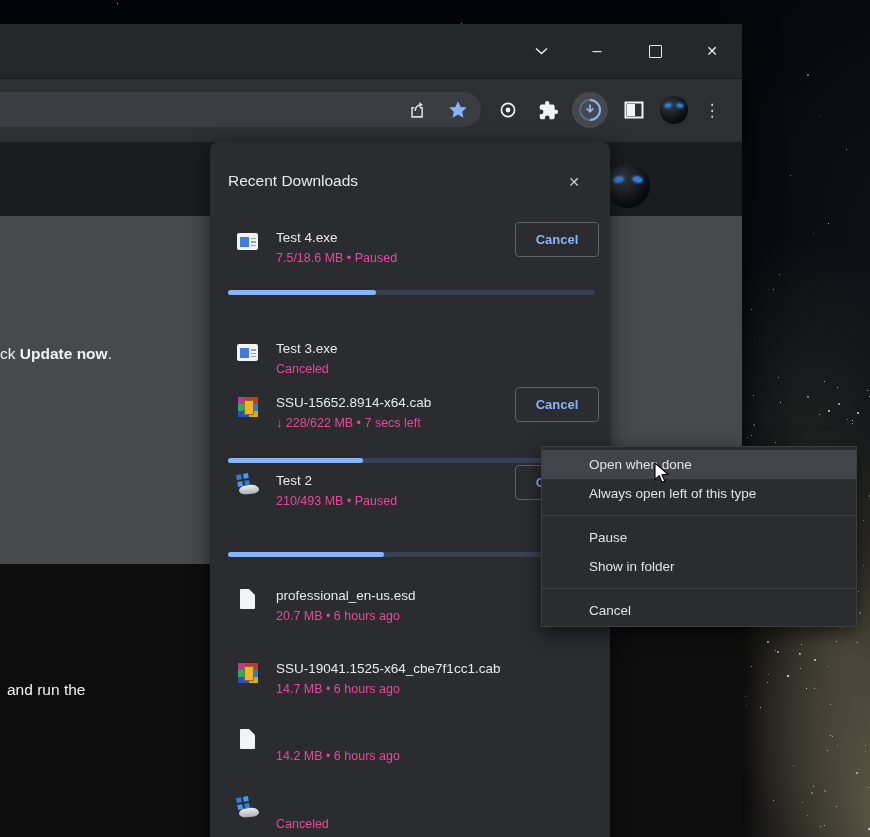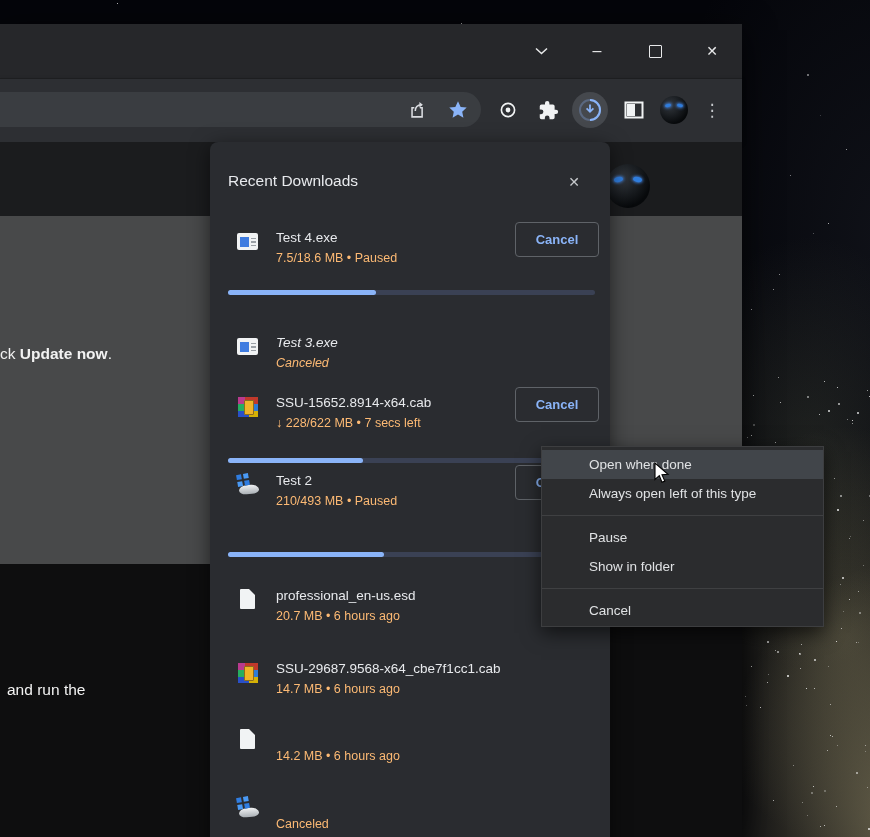--- a/index.html
+++ b/index.html
@@ -47,21 +47,21 @@
   .page-text1 b{font-weight:700;}
   .page-text2{position:absolute;left:7px;top:539px;font-size:15.5px;color:#f2f2f2;}
   
   .panel{position:absolute;left:210px;top:118px;width:400px;height:719px;background:#2a2c30;
     border-radius:8px 8px 0 0;box-shadow:0 4px 20px rgba(0,0,0,.55);}
   .panel-title{position:absolute;left:18px;top:30px;font-size:15.5px;color:#e8eaed;}
   .panel-close{position:absolute;left:352px;top:28px;width:24px;height:24px;display:flex;align-items:center;justify-content:center;
     font-size:14px;color:#c6c9cc;}
   .dl-row{position:absolute;left:0;width:400px;height:46px;}
   .dl-name{position:absolute;left:66px;top:0;width:232px;font-size:13.5px;line-height:17px;color:#e8eaed;white-space:nowrap;}
-  .dl-status{position:absolute;left:66px;top:22px;font-size:12.5px;color:#fdba74;white-space:nowrap;}
+  .dl-status{position:absolute;left:66px;top:22px;font-size:12.5px;color:#ec4899;white-space:nowrap;}
   .dl-cancel{position:absolute;left:305px;top:-7px;width:84px;height:35px;background:transparent;
     border:1px solid #5f6368;border-radius:4px;color:#8ab4f8;font-size:13px;font-weight:700;
     font-family:"Liberation Sans","DejaVu Sans",sans-serif;display:flex;align-items:center;justify-content:center;}
   .dl-bar{position:absolute;left:18px;width:367px;height:5px;border-radius:3px;background:#3a4154;}
   .dl-bar-fill{position:absolute;left:0;top:0;height:5px;border-radius:3px;background:#8ab4f8;}
   
   .fi{position:absolute;left:26px;top:1px;width:24px;height:24px;}
   .fi span{position:absolute;}
   .fi-app-card{left:1px;top:3px;width:21px;height:17px;background:#f1f3f4;border-radius:2px;}
   .fi-app-pane{left:4px;top:7px;width:9px;height:10px;background:#3f7ce0;}
@@ -75,21 +75,21 @@
   .fi-doc-fold{left:13px;top:1px;width:0;height:0;border-left:6px solid transparent;border-top:6px solid #2a2c30;}
   .fi-disk-base{left:3px;top:12px;width:20px;height:9px;background:linear-gradient(#eff1f2,#aab0b5);
     border-radius:50% 50% 45% 45%/70% 70% 55% 55%;transform:rotate(-4deg);}
   .fi-disk-logo{left:1px;top:1px;width:12px;height:12px;transform:rotate(-10deg);
     background:
       linear-gradient(#2f7de1,#2f7de1) 0 0/5px 5px no-repeat,
       linear-gradient(#4a9af5,#4a9af5) 7px 0/5px 5px no-repeat,
       linear-gradient(#4a9af5,#4a9af5) 0 7px/5px 5px no-repeat,
       linear-gradient(#2f7de1,#2f7de1) 7px 7px/5px 5px no-repeat;}
   
-  .ctx-menu{position:absolute;left:541px;top:446px;width:283px;height:181px;background:#2b2c2e;
+  .ctx-menu{position:absolute;left:541px;top:446px;width:316px;height:181px;background:#2b2c2e;
     border:1px solid #3d3e40;box-sizing:border-box;box-shadow:0 6px 18px rgba(0,0,0,.6);padding:3px 0;}
   .ctx-item{height:29px;display:flex;align-items:center;padding-left:47px;font-size:13.5px;color:#e0e2e4;}
   .ctx-item.hl{background:#41454a;}
   .ctx-sep{height:1px;background:#3f4042;margin:7px 0;}
   .cursor{position:absolute;left:654px;top:462px;z-index:50;}
 </style>
 </head>
 <body>
 
 <div class="screen">
@@ -283,21 +283,21 @@
               <span class="fi-app-pane"></span>
               <span class="fi-app-lines"></span>
             </span>
             <div class="dl-name">Test 4.exe</div>
             <div class="dl-status">7.5/18.6 MB • Paused</div>
             <button class="dl-cancel">Cancel</button>
           </div>
           <div class="dl-bar" style="top: 148px;">
             <div class="dl-bar-fill" style="width: 40.3%;"></div>
           </div>
-          <div class="dl-row" style="top: 192px; font-style: italic;">
+          <div class="dl-row" style="top: 198px;">
             <span class="fi">
               <span class="fi-app-card"></span>
               <span class="fi-app-pane"></span>
               <span class="fi-app-lines"></span>
             </span>
             <div class="dl-name">Test 3.exe</div>
             <div class="dl-status">Canceled</div>
           </div>
           <div class="dl-row" style="top: 252px;">
             <span class="fi">
@@ -333,21 +333,21 @@
             <div class="dl-name">professional_en-us.esd</div>
             <div class="dl-status">20.7 MB • 6 hours ago</div>
           </div>
           <div class="dl-row" style="top: 518px;">
             <span class="fi">
               <span class="fi-rar-r1"></span>
               <span class="fi-rar-r2"></span>
               <span class="fi-rar-r3"></span>
               <span class="fi-rar-zip"></span>
             </span>
-            <div class="dl-name">SSU-29687.9568-x64_cbe7f1cc1.cab</div>
+            <div class="dl-name">SSU-19041.1525-x64_cbe7f1cc1.cab</div>
             <div class="dl-status">14.7 MB • 6 hours ago</div>
           </div>
           <div class="dl-row" style="top: 585px;">
             <span class="fi">
               <span class="fi-doc-sheet"></span>
               <span class="fi-doc-fold"></span>
             </span>
             <div class="dl-status">14.2 MB • 6 hours ago</div>
           </div>
           <div class="dl-row" style="top: 653px;">

